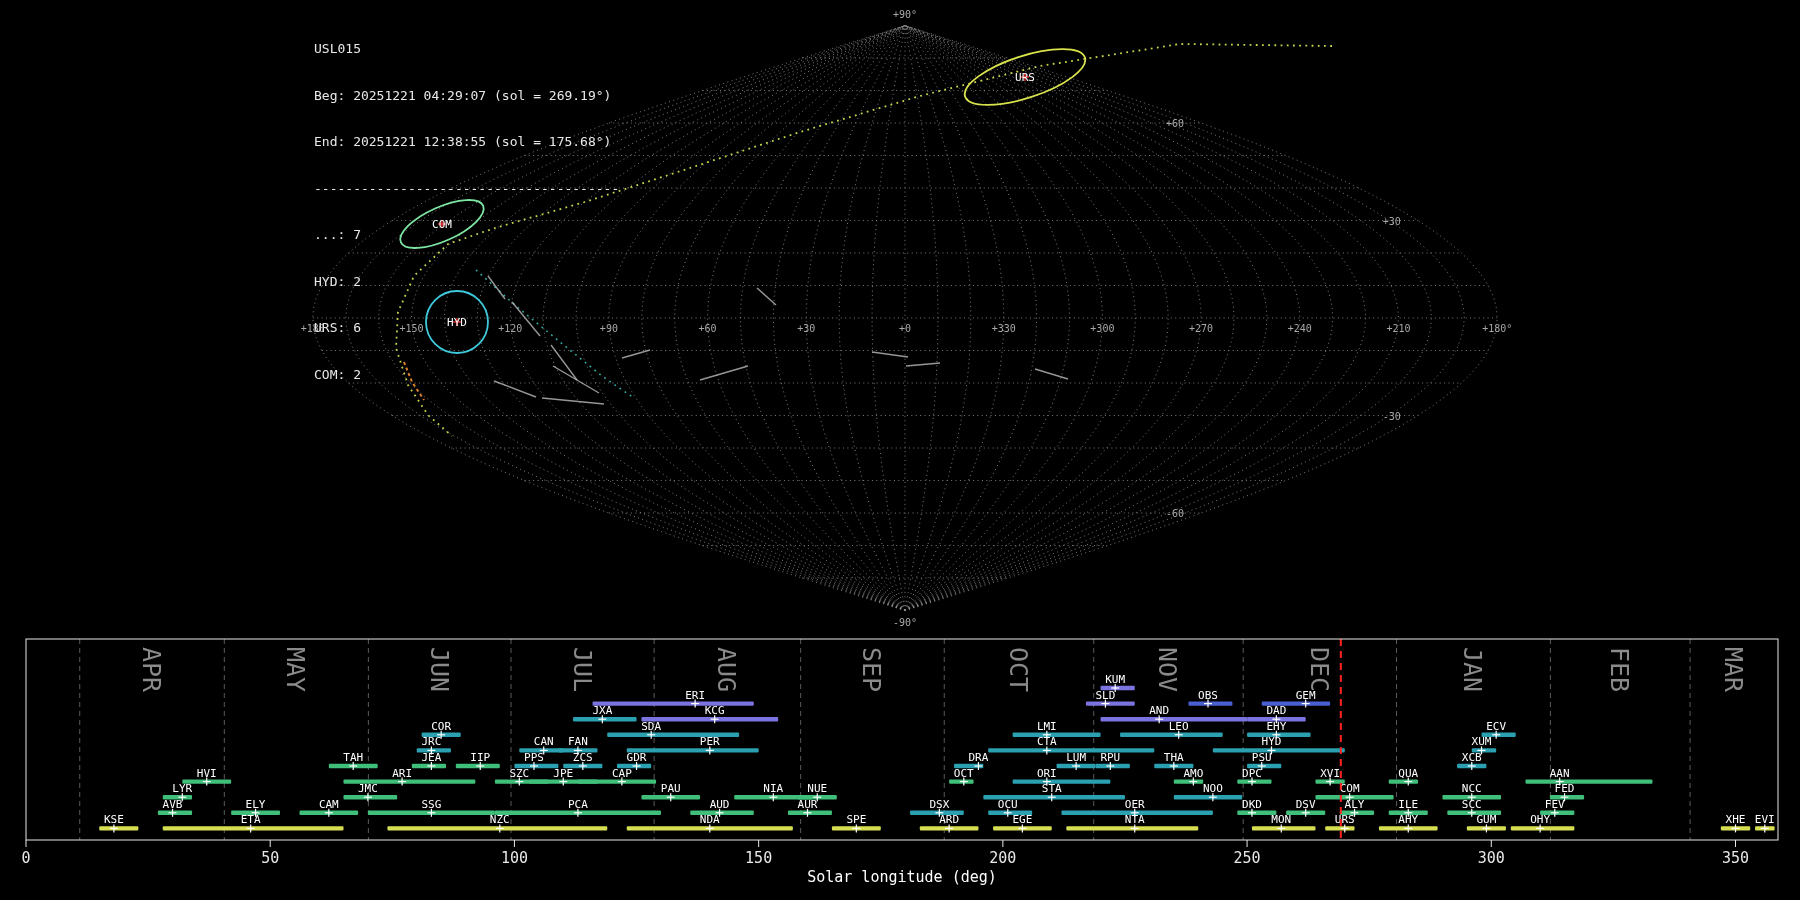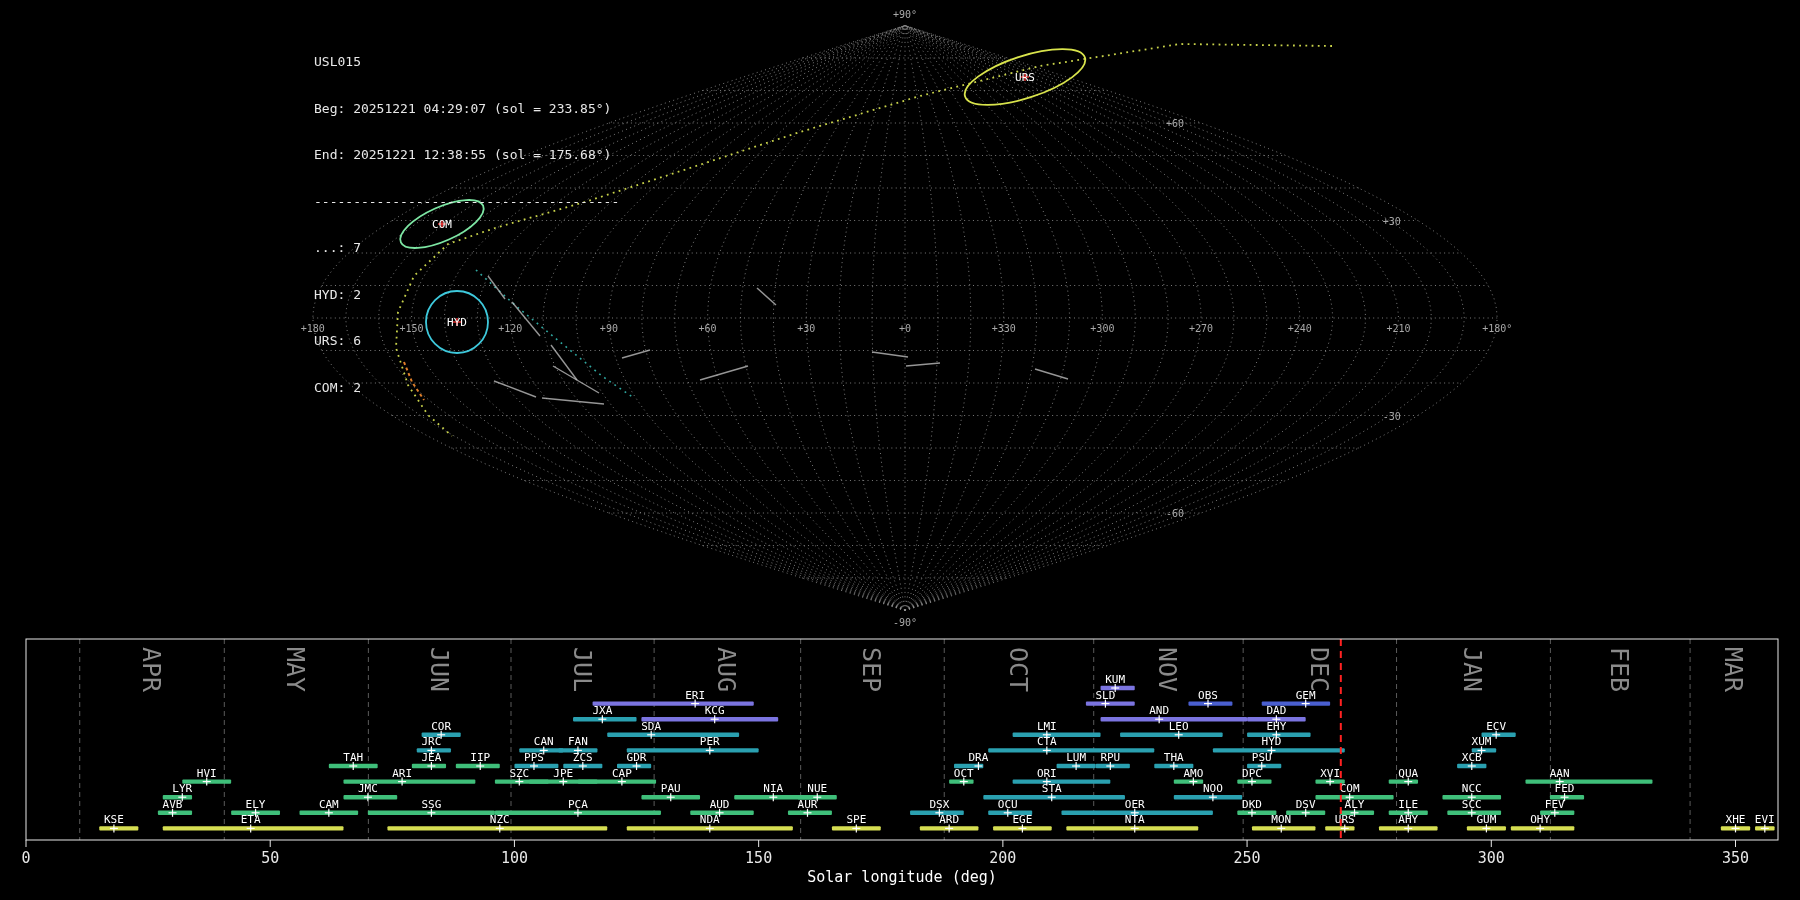--- a/index.html
+++ b/index.html
@@ -1,19 +1,19 @@
 <!DOCTYPE html>
 <html><head>
 <meta charset="utf-8">
 <style>
   html,body{margin:0;padding:0;background:#000;width:1800px;height:900px;overflow:hidden;}
   body{position:relative;font-family:"DejaVu Sans Mono",monospace;color:#e8e8e8;}
   #skymap{position:absolute;left:0;top:0;}
   #timeline{position:absolute;left:0;top:630px;}
-  #infoblock{position:absolute;left:314px;top:23px;font-size:13px;line-height:15.5px;white-space:pre;color:#e8e8e8;}
+  #infoblock{position:absolute;left:314px;top:10px;font-size:13px;line-height:15.5px;white-space:pre;color:#e8e8e8;}
   svg text{font-family:"DejaVu Sans Mono",monospace;}
 </style>
 </head>
 <body>
 
 <svg id="skymap" width="1800" height="648">
     <line fill="none" stroke="#8f8f8f" stroke-width="1" stroke-dasharray="1,3.4" opacity="0.85" x1="802.1655491856438" y1="578" x2="1007.8344508143562" y2="578"></line>
     <line fill="none" stroke="#8f8f8f" stroke-width="1" stroke-dasharray="1,3.4" opacity="0.85" x1="702.4556711225389" y1="545.5" x2="1107.544328877461" y2="545.5"></line>
     <line fill="none" stroke="#8f8f8f" stroke-width="1" stroke-dasharray="1,3.4" opacity="0.85" x1="608.8999999999999" y1="513" x2="1201.1000000000001" y2="513"></line>
     <line fill="none" stroke="#8f8f8f" stroke-width="1" stroke-dasharray="1,3.4" opacity="0.85" x1="524.3411775436314" y1="480.5" x2="1285.6588224563686" y2="480.5"></line>
@@ -510,20 +510,20 @@
     <line x1="1247.0761081683859" y1="210" x2="1247.0761081683859" y2="217" stroke="#e8e8e8" stroke-width="1"></line>
     <text x="1247.0761081683859" y="233" text-anchor="middle" fill="#e8e8e8" font-size="15" font-family="DejaVu Sans, sans-serif">250</text>
     <line x1="1491.291329802063" y1="210" x2="1491.291329802063" y2="217" stroke="#e8e8e8" stroke-width="1"></line>
     <text x="1491.291329802063" y="233" text-anchor="middle" fill="#e8e8e8" font-size="15" font-family="DejaVu Sans, sans-serif">300</text>
     <line x1="1735.5065514357402" y1="210" x2="1735.5065514357402" y2="217" stroke="#e8e8e8" stroke-width="1"></line>
     <text x="1735.5065514357402" y="233" text-anchor="middle" fill="#e8e8e8" font-size="15" font-family="DejaVu Sans, sans-serif">350</text>
   </svg>
 
 <div id="infoblock">
   <div>USL015</div>
-  <div>Beg: 20251221 04:29:07 (sol = 233.85°)</div>
+  <div>Beg: 20251221 04:29:07 (sol = 269.19°)</div>
   <div>End: 20251221 12:38:55 (sol = 175.68°)</div>
   <div>---------------------------------------</div>
   <div>...: 7</div>
   <div>HYD: 2</div>
   <div>URS: 6</div>
   <div>COM: 2</div>
 </div>
 
 </body></html>

